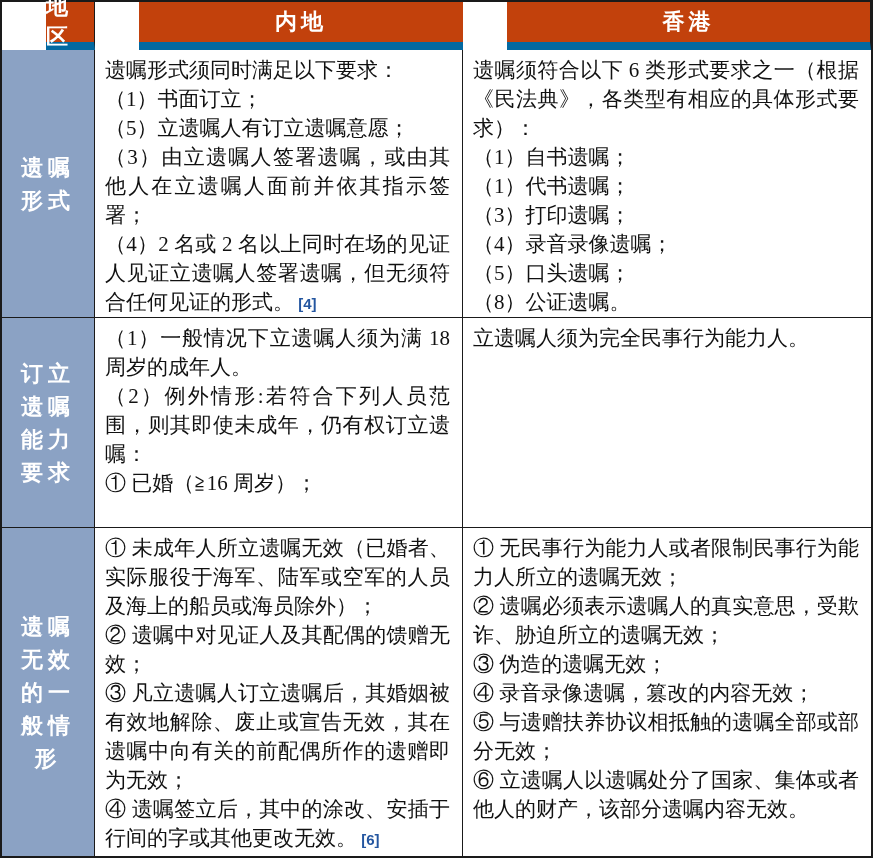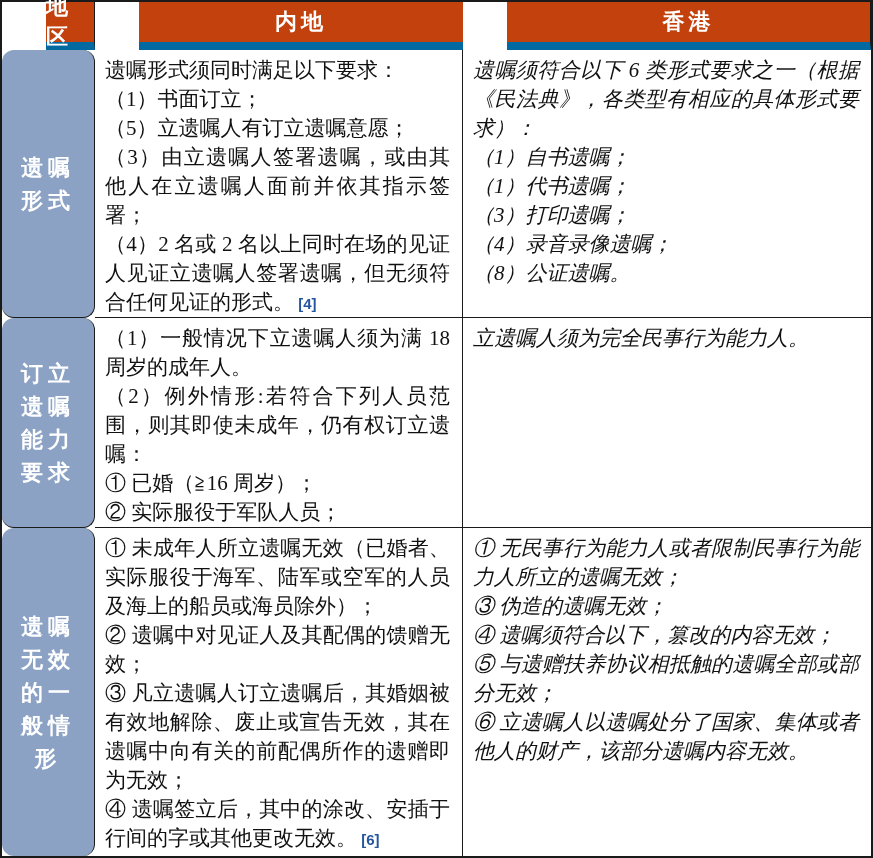--- a/index.html
+++ b/index.html
@@ -24,30 +24,30 @@
     letter-spacing:4px;
     margin-left:44px;
   }
   .hdr.last{border-right:none;}
   .lbl{
     background:#8BA2C4;color:#ffffff;
     font-family:"Liberation Sans","DejaVu Sans",sans-serif;
     font-weight:bold;font-size:22px;line-height:33px;
     display:flex;align-items:center;justify-content:center;text-align:center;
     white-space:pre-line;letter-spacing:5px;
-    border-bottom:1px solid #1a1a1a;border-right:1px solid #1a1a1a;border-radius:12px;
+    border-bottom:1px solid #1a1a1a;border-right:1px solid #1a1a1a;
   }
   .cell{
     background:#ffffff;color:#111111;
     font-size:21px;line-height:29px;
     padding:6px 12px 14px 10px;box-sizing:border-box;
     border-bottom:1px solid #1a1a1a;border-right:1px solid #1a1a1a;
     overflow:hidden;
   }
-  .cell.last{border-right:none;font-style:italic;}
+  .cell.last{border-right:none;}
   .row-last{border-bottom:none;}
   .cell.v-center{display:flex;flex-direction:column;justify-content:flex-start;}
   .cell p{margin:0;text-align:justify;}
   .fn{
     color:#2456A0;font-weight:bold;font-size:15px;
     font-family:"Liberation Sans","DejaVu Sans",sans-serif;
   }
 </style>
 </head>
 <body>
@@ -67,51 +67,52 @@
         <p><span>（5）立遗嘱人有订立遗嘱意愿；</span></p>
         <p><span>（3）由立遗嘱人签署遗嘱，或由其他人在立遗嘱人面前并依其指示签署；</span></p>
         <p><span>（4）2 名或 2 名以上同时在场的见证人见证立遗嘱人签署遗嘱，但无须符合任何见证的形式。</span><span class="fn"> [4]</span></p>
       </div>
     <div class="cell last">
         <p><span>遗嘱须符合以下 6 类形式要求之一（根据《民法典》，各类型有相应的具体形式要求）：</span></p>
         <p><span>（1）自书遗嘱；</span></p>
         <p><span>（1）代书遗嘱；</span></p>
         <p><span>（3）打印遗嘱；</span></p>
         <p><span>（4）录音录像遗嘱；</span></p>
+        <p><span>（5）口头遗嘱；</span></p>
         <p><span>（8）公证遗嘱。</span></p>
       </div>
 
     <div class="lbl">订立
 遗嘱
 能力
 要求</div>
     <div class="cell">
         <p><span>（1）一般情况下立遗嘱人须为满 18 周岁的成年人。</span></p>
         <p><span>（2）例外情形:若符合下列人员范围，则其即使未成年，仍有权订立遗嘱：</span></p>
         <p><span>① 已婚（≧16 周岁）；</span></p>
-        <p><span>② 实际服役于军队人员；</span></p>
         <p></p>
       </div>
     <div class="cell last v-center">
         <p><span>立遗嘱人须为完全民事行为能力人。</span></p>
       </div>
 
     <div class="lbl row-last">遗嘱
 无效
 的一
 般情
 形</div>
     <div class="cell row-last">
         <p><span>① 未成年人所立遗嘱无效（已婚者、实际服役于海军、陆军或空军的人员及海上的船员或海员除外）；</span></p>
         <p><span>② 遗嘱中对见证人及其配偶的馈赠无效；</span></p>
         <p><span>③ 凡立遗嘱人订立遗嘱后，其婚姻被有效地解除、废止或宣告无效，其在遗嘱中向有关的前配偶所作的遗赠即为无效；</span></p>
         <p><span>④ 遗嘱签立后，其中的涂改、安插于行间的字或其他更改无效。</span><span class="fn"> [6]</span></p>
       </div>
     <div class="cell last row-last">
         <p><span>① 无民事行为能力人或者限制民事行为能力人所立的遗嘱无效；</span></p>
+        <p><span>② 遗嘱必须表示遗嘱人的真实意思，受欺诈、胁迫所立的遗嘱无效；</span></p>
         <p><span>③ 伪造的遗嘱无效；</span></p>
-        <p><span>④ 遗嘱须符合以下，篡改的内容无效；</span></p>
+        <p><span>④ 录音录像遗嘱，篡改的内容无效；</span></p>
         <p><span>⑤ 与遗赠扶养协议相抵触的遗嘱全部或部分无效；</span></p>
         <p><span>⑥ 立遗嘱人以遗嘱处分了国家、集体或者他人的财产，该部分遗嘱内容无效。</span></p>
       </div>
 
   </div>
 </div>
 
 </body></html>

